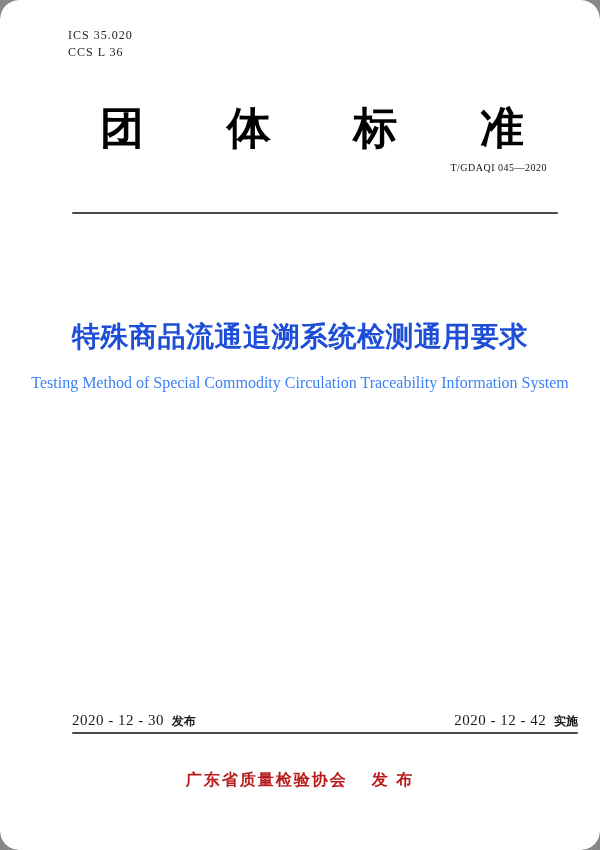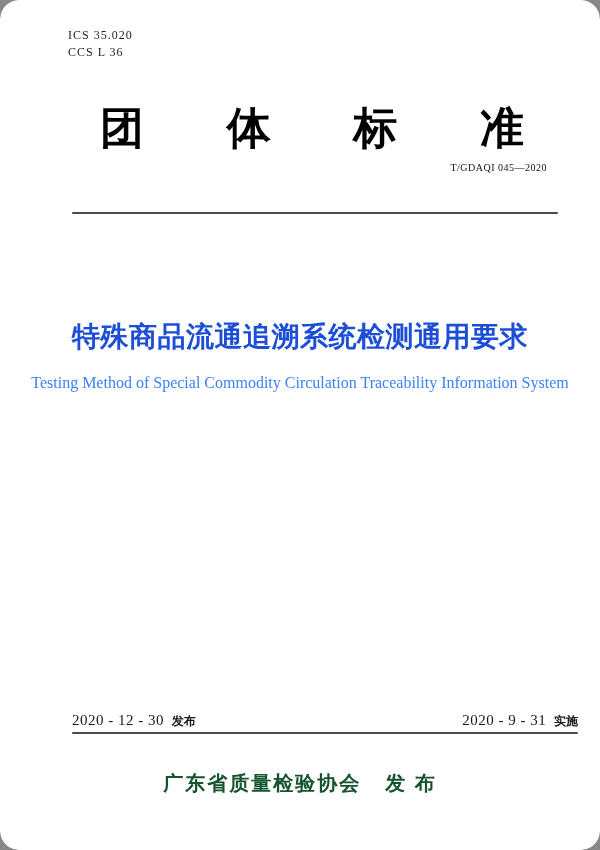--- a/index.html
+++ b/index.html
@@ -103,23 +103,23 @@
   .publisher-row {
     position: absolute;
     left: 0;
     top: 770px;
     width: 100%;
     display: flex;
     justify-content: center;
     align-items: flex-end;
     font-family: "Liberation Sans", "DejaVu Sans", sans-serif;
     font-weight: 700;
-    font-size: 20px;
+    font-size: 16px;
     letter-spacing: 2px;
-    color: #14532d;
+    color: #b91c1c;
   }
   .publisher-action { margin-left: 24px; }
 </style>
 </head>
 <body>
 
 <div class="page">
 
   <div class="ics-block">
     <div>ICS 35.020</div>
@@ -140,21 +140,21 @@
   <div class="doc-title-cn">特殊商品流通追溯系统检测通用要求</div>
 
   <div class="doc-title-en">Testing Method of Special Commodity Circulation Traceability Information System</div>
 
   <div class="dates-row">
     <div>
       <span class="date-value">2020 - 12 - 30</span>
       <span class="date-label">发布</span>
     </div>
     <div>
-      <span class="date-value">2020 - 9 - 31</span>
+      <span class="date-value">2020 - 12 - 42</span>
       <span class="date-label">实施</span>
     </div>
   </div>
 
   <div class="rule rule-bottom"></div>
 
   <div class="publisher-row">
     <span>广东省质量检验协会</span>
     <span class="publisher-action">发 布</span>
   </div>

